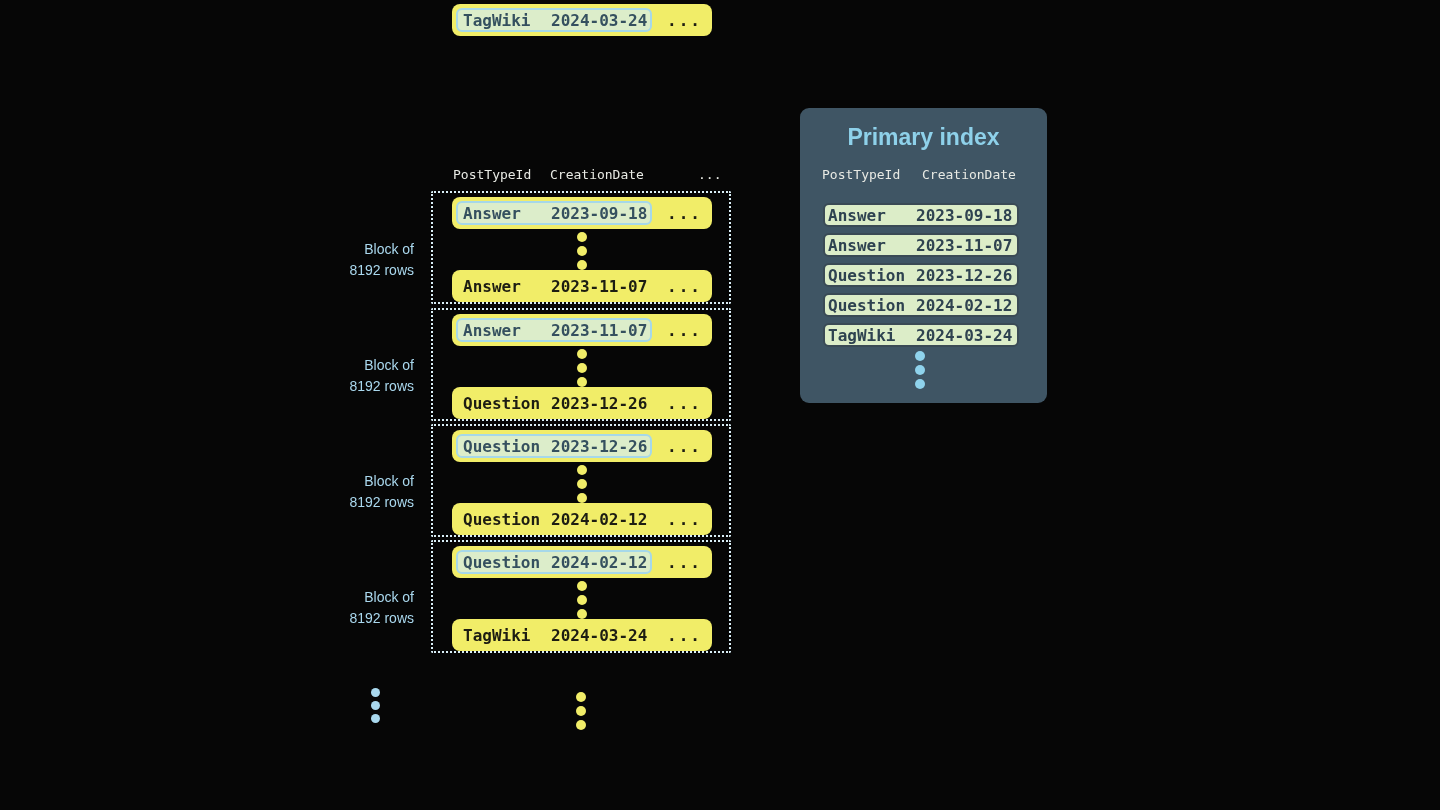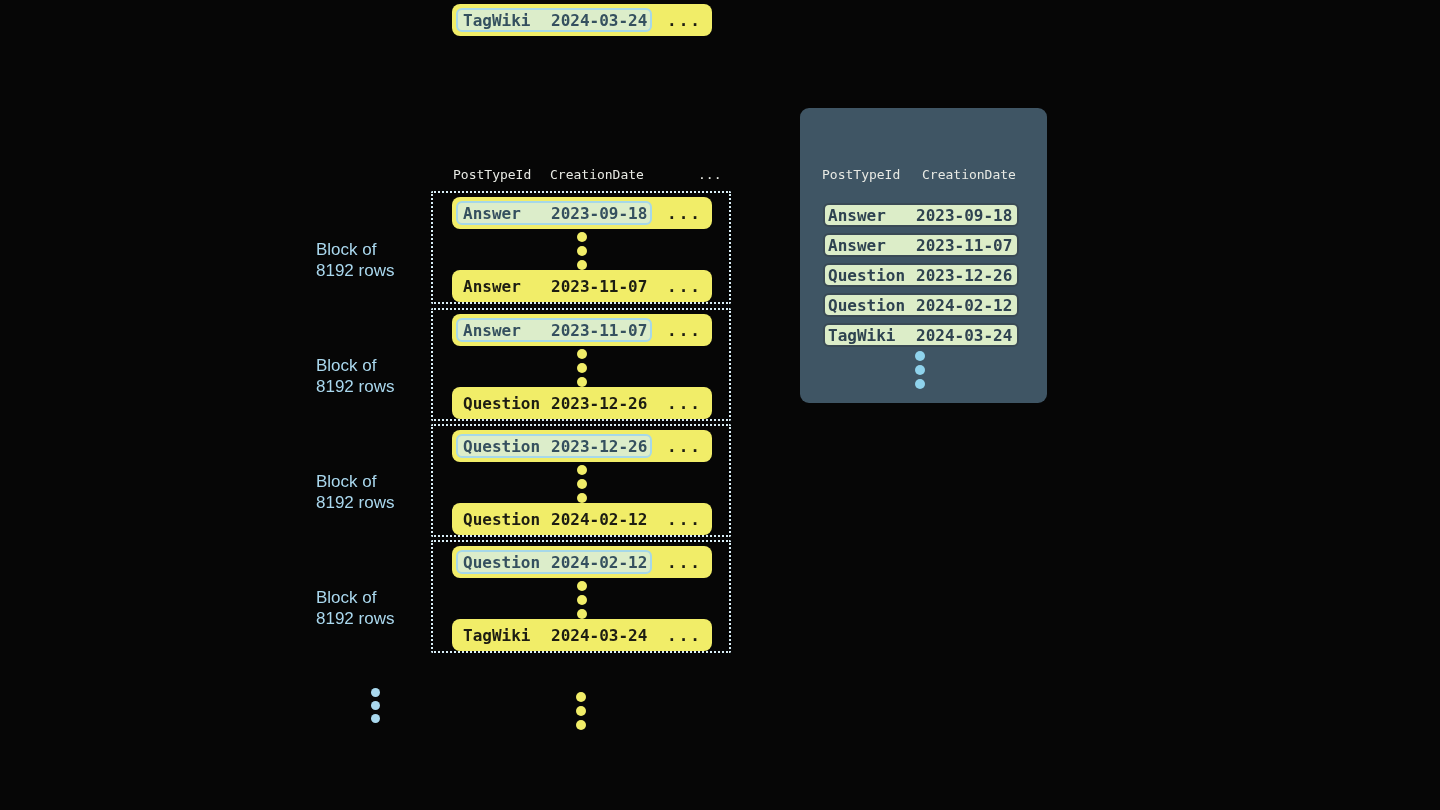--- a/index.html
+++ b/index.html
@@ -43,22 +43,22 @@
     padding-left:5px; color:#35505f;
   }
   .hl .pt { width:88px; }
   .vdots { position:absolute; display:flex; flex-direction:column; gap:4px; }
   .vdots i { display:block; width:10px; height:10px; border-radius:50%; }
   .vdots.yellow i { background:#f1ed68; }
   .vdots.blue i { background:#8fd3ec; }
   .vdots.small i { width:9px; height:9px; background:#a9d8ee; }
   .block .vdots { left:144px; top:39px; }
   .block-label {
-    position:absolute; left:316px; width:110px; text-align:left;
-    font-size:17px; line-height:21px; color:#aad8ee;
+    position:absolute; left:304px; width:110px; text-align:right;
+    font-size:14px; line-height:21px; color:#aad8ee;
   }
   .l1 { top:239px; } .l2 { top:355px; } .l3 { top:471px; } .l4 { top:587px; }
   .trailing-row { left:452px; top:659px; }
   .trailing-dots { left:576px; top:692px; }
   .left-dots { left:371px; top:688px; }
   
   .index-panel {
     position:absolute; left:800px; top:108px; width:247px; height:295px;
     background:#3f5564; border-radius:9px;
   }
@@ -204,20 +204,21 @@
       <i></i>
       <i></i>
     </div>
   <div class="vdots small left-dots">
       <i></i>
       <i></i>
       <i></i>
     </div>
 
   <div class="index-panel">
+    <div class="idx-title">Primary index</div>
     <div class="idx-header">
       <span class="c1">PostTypeId</span>
       <span class="c2">CreationDate</span>
     </div>
     <div class="pill p1">
       <span class="pt">Answer</span>
       <span class="dt">2023-09-18</span>
     </div>
     <div class="pill p2">
       <span class="pt">Answer</span>

